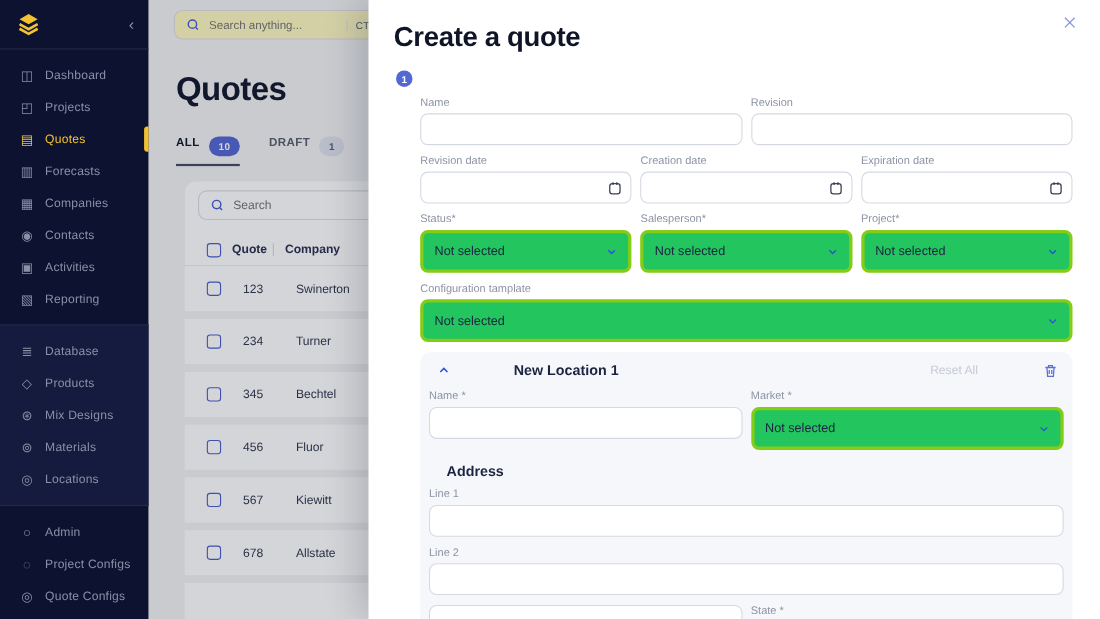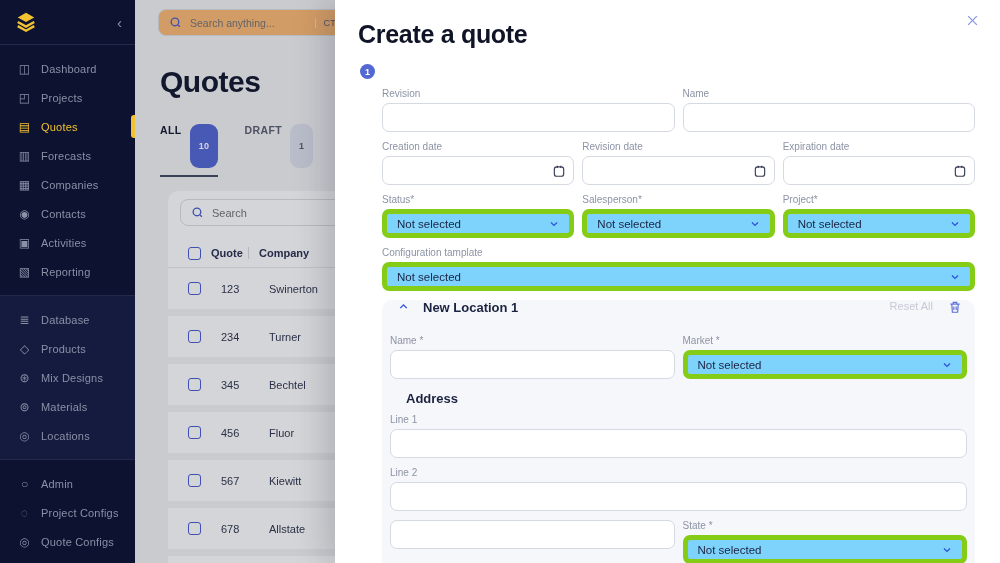--- a/index.html
+++ b/index.html
@@ -14,28 +14,28 @@
   .nav-group.mid { background:#151b3e; border-top:1px solid #232948; border-bottom:1px solid #232948; }
   .nav-item { position:relative; height:29px; display:flex; align-items:center; gap:9px; padding-left:17px; color:#8a90a6; cursor:pointer; }
   .nav-ico { width:15px; font-size:12px; text-align:center; flex:none; }
   .nav-label { font-size:11px; letter-spacing:.2px; white-space:nowrap; }
   .nav-item.active { color:#f2c230; }
   .active-bar { position:absolute; right:0; top:3px; width:4px; height:23px; background:#f2c230; border-radius:3px 0 0 3px; }
 
   
   #main { position:absolute; left:135px; top:0; right:0; height:563px; background:#f2f3f5; z-index:1; }
   .topbar { padding:9px 0 0 23px; }
-  .searchbar { width:208px; height:27px; background:#fdba74; border:1px solid #dcdee3; border-radius:8px; display:flex; align-items:center; gap:8px; padding:0 8px 0 10px; }
+  .searchbar { width:208px; height:27px; background:#fef9c3; border:1px solid #dcdee3; border-radius:8px; display:flex; align-items:center; gap:8px; padding:0 8px 0 10px; }
   .searchbar input { border:0; outline:0; flex:1; min-width:0; font-size:10.5px; color:#555a68; background:transparent; font-family:inherit; }
   .shortcut { font-size:9px; color:#5b6170; border-left:1px solid #e0e2e6; padding-left:8px; white-space:nowrap; letter-spacing:.3px; }
   .page-title { margin:29px 0 0 25px; font-size:30px; font-weight:700; color:#12182e; letter-spacing:-.5px; }
   .tabs { display:flex; gap:26px; margin:25px 0 0 25px; }
   .tab { display:flex; align-items:flex-start; gap:8px; font-size:10.5px; font-weight:700; color:#5a5f70; letter-spacing:.4px; padding-bottom:7px; cursor:pointer; }
   .tab.active { color:#12182e; border-bottom:2px solid #454b61; }
-  .count { font-size:9px; padding:17px 9px; border-radius:9px; background:#dfe2ee; color:#5a5f70; font-weight:700; }
+  .count { font-size:9px; padding:4px 9px; border-radius:9px; background:#dfe2ee; color:#5a5f70; font-weight:700; }
   .tab.active .count { background:#5468d4; color:#fff; }
   .list-card { margin:14px 0 0 33px; width:420px; background:#fff; border-radius:10px 10px 0 0; padding-top:8px; }
   .list-search { margin:0 12px; height:27px; border:1px solid #dcdee3; border-radius:8px; display:flex; align-items:center; gap:8px; padding:0 10px; background:#fff; }
   .list-search input { border:0; outline:0; flex:1; min-width:0; font-size:11px; color:#30374f; background:transparent; font-family:inherit; }
   .cb { width:13px; height:13px; border:1.5px solid #4a5ecf; border-radius:3px; background:#fff; flex:none; cursor:pointer; }
   .thead { margin-top:13px; height:29px; display:flex; align-items:center; padding-left:20px; border-bottom:1px solid #e8eaee; }
   .thead .th { font-size:11px; font-weight:700; color:#2a3050; }
   .th-quote { width:37px; margin-left:10px; }
   .col-div { width:1px; height:12px; background:#d8dade; margin-right:10px; }
   .trows { background:#f2f3f5; }
@@ -54,24 +54,24 @@
   .step-badge { width:15px; height:15px; border-radius:50%; background:#5468d4; color:#fff; font-size:9px; font-weight:700; display:flex; align-items:center; justify-content:center; }
   .section-title { font-size:16px; font-weight:700; color:#12182b; }
   .form { margin:9px 25px 0 47px; }
   .frow { display:grid; gap:8px; margin-bottom:9px; }
   .cols2 { grid-template-columns:1fr 1fr; }
   .cols3 { grid-template-columns:1fr 1fr 1fr; }
   .field label { display:block; font-size:10px; color:#8d93a5; margin-bottom:4px; }
   .tin { width:100%; height:29px; border:1px solid #d5d9e2; border-radius:7px; padding:0 9px; font-size:12px; color:#1b2342; background:#fff; outline:0; font-family:inherit; }
   .iconbox { position:relative; }
   .cal-btn { position:absolute; right:8px; bottom:7px; line-height:0; cursor:pointer; }
-  .sel { height:29px; border:5px solid #84cc16; border-radius:7px; display:flex; align-items:center; justify-content:space-between; padding:0 9px 0 10px; background:#7dd3fc; cursor:pointer; }
+  .sel { height:39px; border:3px solid #84cc16; border-radius:7px; display:flex; align-items:center; justify-content:space-between; padding:0 9px 0 10px; background:#22c55e; cursor:pointer; }
   .sel .val { font-size:11.5px; color:#1b2342; font-weight:500; }
   .loc-card { background:#f6f7fa; border-radius:10px; margin-top:4px; padding:0 8px 8px; }
-  .loc-head { height:33px; display:flex; align-items:flex-start; padding:0 5px 0 7px; }
+  .loc-head { height:33px; display:flex; align-items:center; padding:0 5px 0 7px;gap:44px; }
   .loc-chevron { line-height:0; cursor:pointer; }
   .loc-title { font-size:13px; font-weight:700; color:#1b2342; margin-left:13px; flex:1; }
   .reset-all { font-size:11px; color:#c5cad6; margin-right:15px; cursor:pointer; }
   .trash-btn { line-height:0; cursor:pointer; }
   .addr-h { font-size:13px; font-weight:700; color:#1b2342; margin:12px 16px 8px; }
 </style>
 </head>
 <body>
 
 <nav id="sidebar">
@@ -253,41 +253,41 @@
   </span>
   <h2 class="modal-title">Create a quote</h2>
 
   <div class="step-row">
     <span class="step-badge">1</span>
   </div>
 
   <div class="form">
     <div class="frow cols2">
       <div class="field">
+        <label>Name</label>
+        <input class="tin" value="" style="">
+      </div>
+      <div class="field">
         <label>Revision</label>
         <input class="tin" value="" style="">
       </div>
-      <div class="field">
-        <label>Name</label>
-        <input class="tin" value="" style="">
-      </div>
     </div>
 
     <div class="frow cols3">
       <div class="field iconbox">
-        <label>Creation date</label>
+        <label>Revision date</label>
         <input class="tin" style="">
         <span class="cal-btn"><svg width="14" height="14" viewBox="0 0 24 24" fill="none" stroke="#3a4055" stroke-width="2">
               <rect x="4" y="5" width="16" height="16" rx="4"></rect>
               <line x1="9" y1="3" x2="9" y2="7"></line>
               <line x1="15" y1="3" x2="15" y2="7"></line>
             </svg></span>
       </div>
       <div class="field iconbox">
-        <label>Revision date</label>
+        <label>Creation date</label>
         <input class="tin" style="">
         <span class="cal-btn"><svg width="14" height="14" viewBox="0 0 24 24" fill="none" stroke="#3a4055" stroke-width="2">
               <rect x="4" y="5" width="16" height="16" rx="4"></rect>
               <line x1="9" y1="3" x2="9" y2="7"></line>
               <line x1="15" y1="3" x2="15" y2="7"></line>
             </svg></span>
       </div>
       <div class="field iconbox">
         <label>Expiration date</label>
         <input class="tin" style="">

